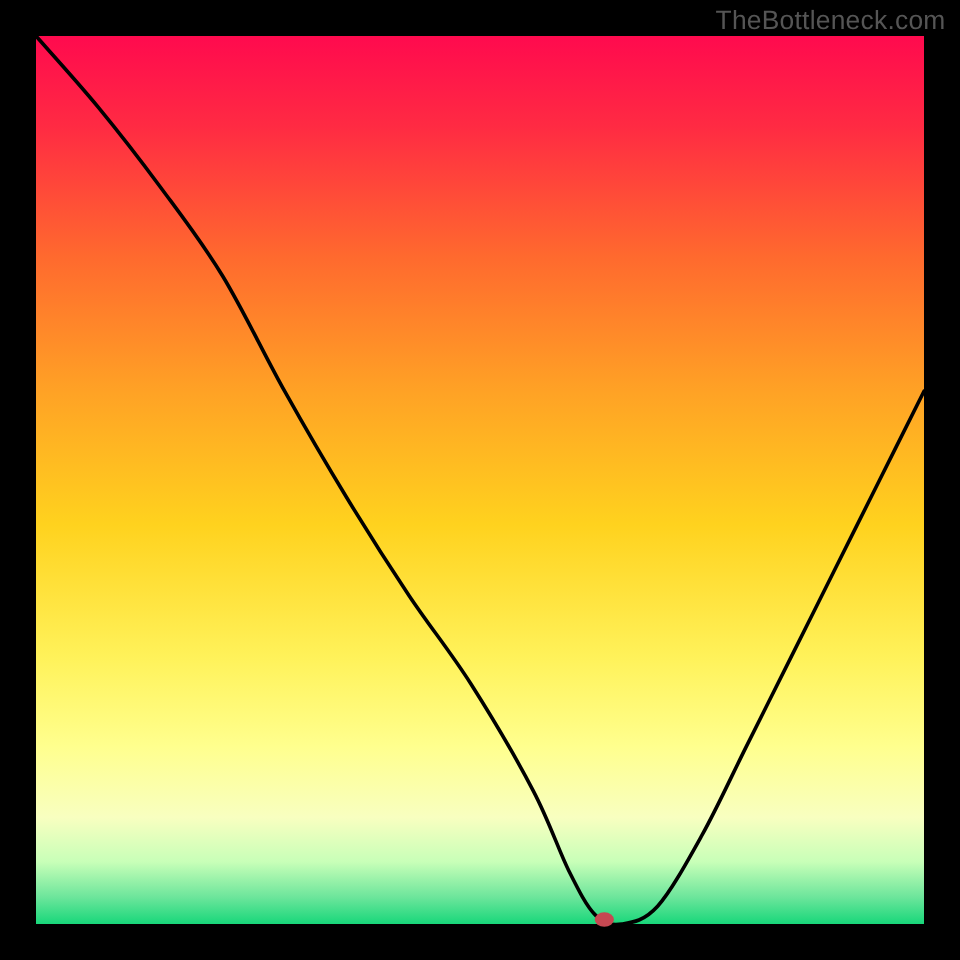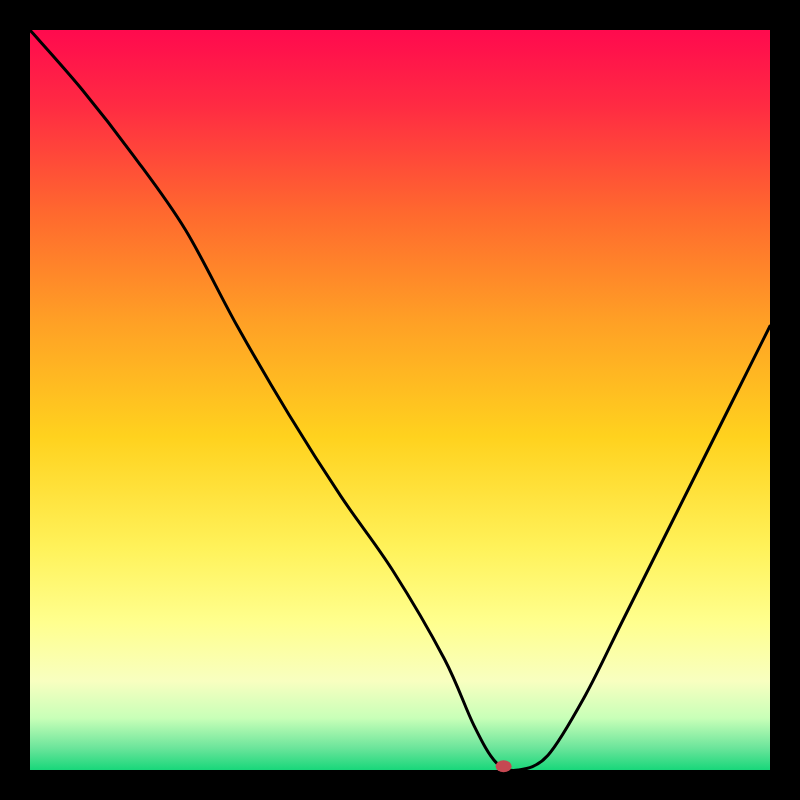--- a/index.html
+++ b/index.html
@@ -28,20 +28,21 @@
     letter-spacing: 0.2px;
   }
   svg {
     display: block;
   }
 </style>
 </head>
 <body>
 
 <div class="chart-wrap">
+  <div class="watermark">TheBottleneck.com</div>
   <svg id="chart-svg" width="800" height="800" viewBox="0 0 800 800">
     <defs>
       <linearGradient id="bg-grad" x1="0" y1="0" x2="0" y2="1">
           <stop offset="0%" stop-color="#ff0a4e"></stop>
           <stop offset="10%" stop-color="#ff2a43"></stop>
           <stop offset="25%" stop-color="#ff6a2e"></stop>
           <stop offset="40%" stop-color="#ffa225"></stop>
           <stop offset="55.00000000000001%" stop-color="#ffd21e"></stop>
           <stop offset="70%" stop-color="#fff25a"></stop>
           <stop offset="80%" stop-color="#ffff8e"></stop>

